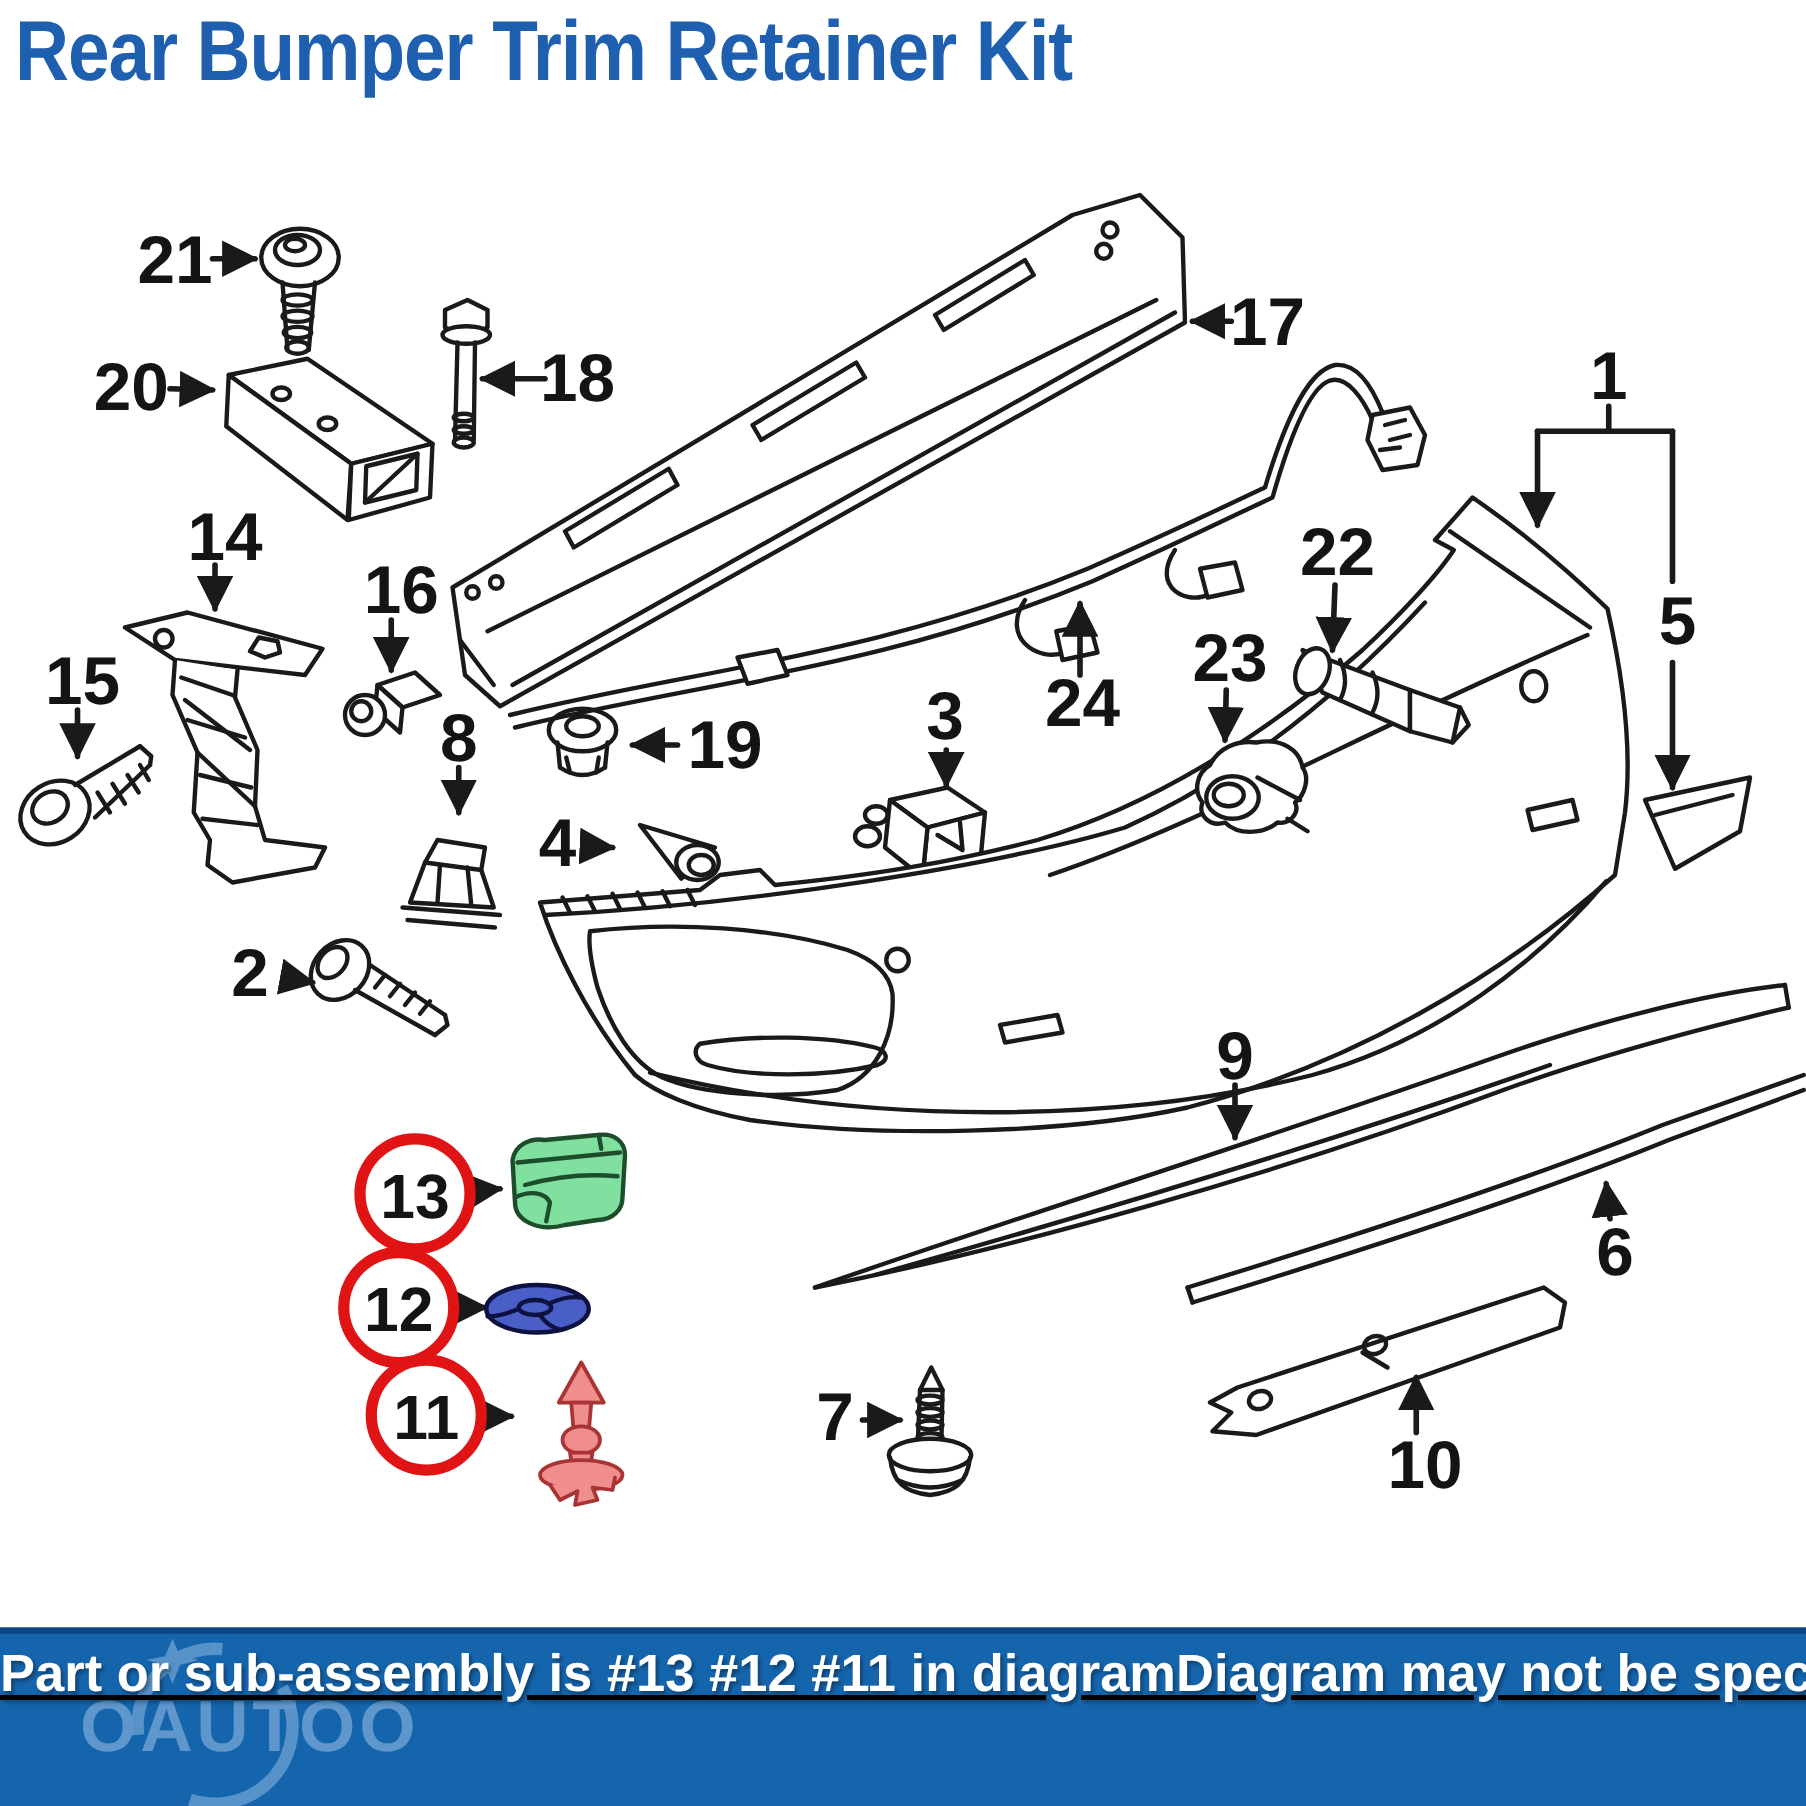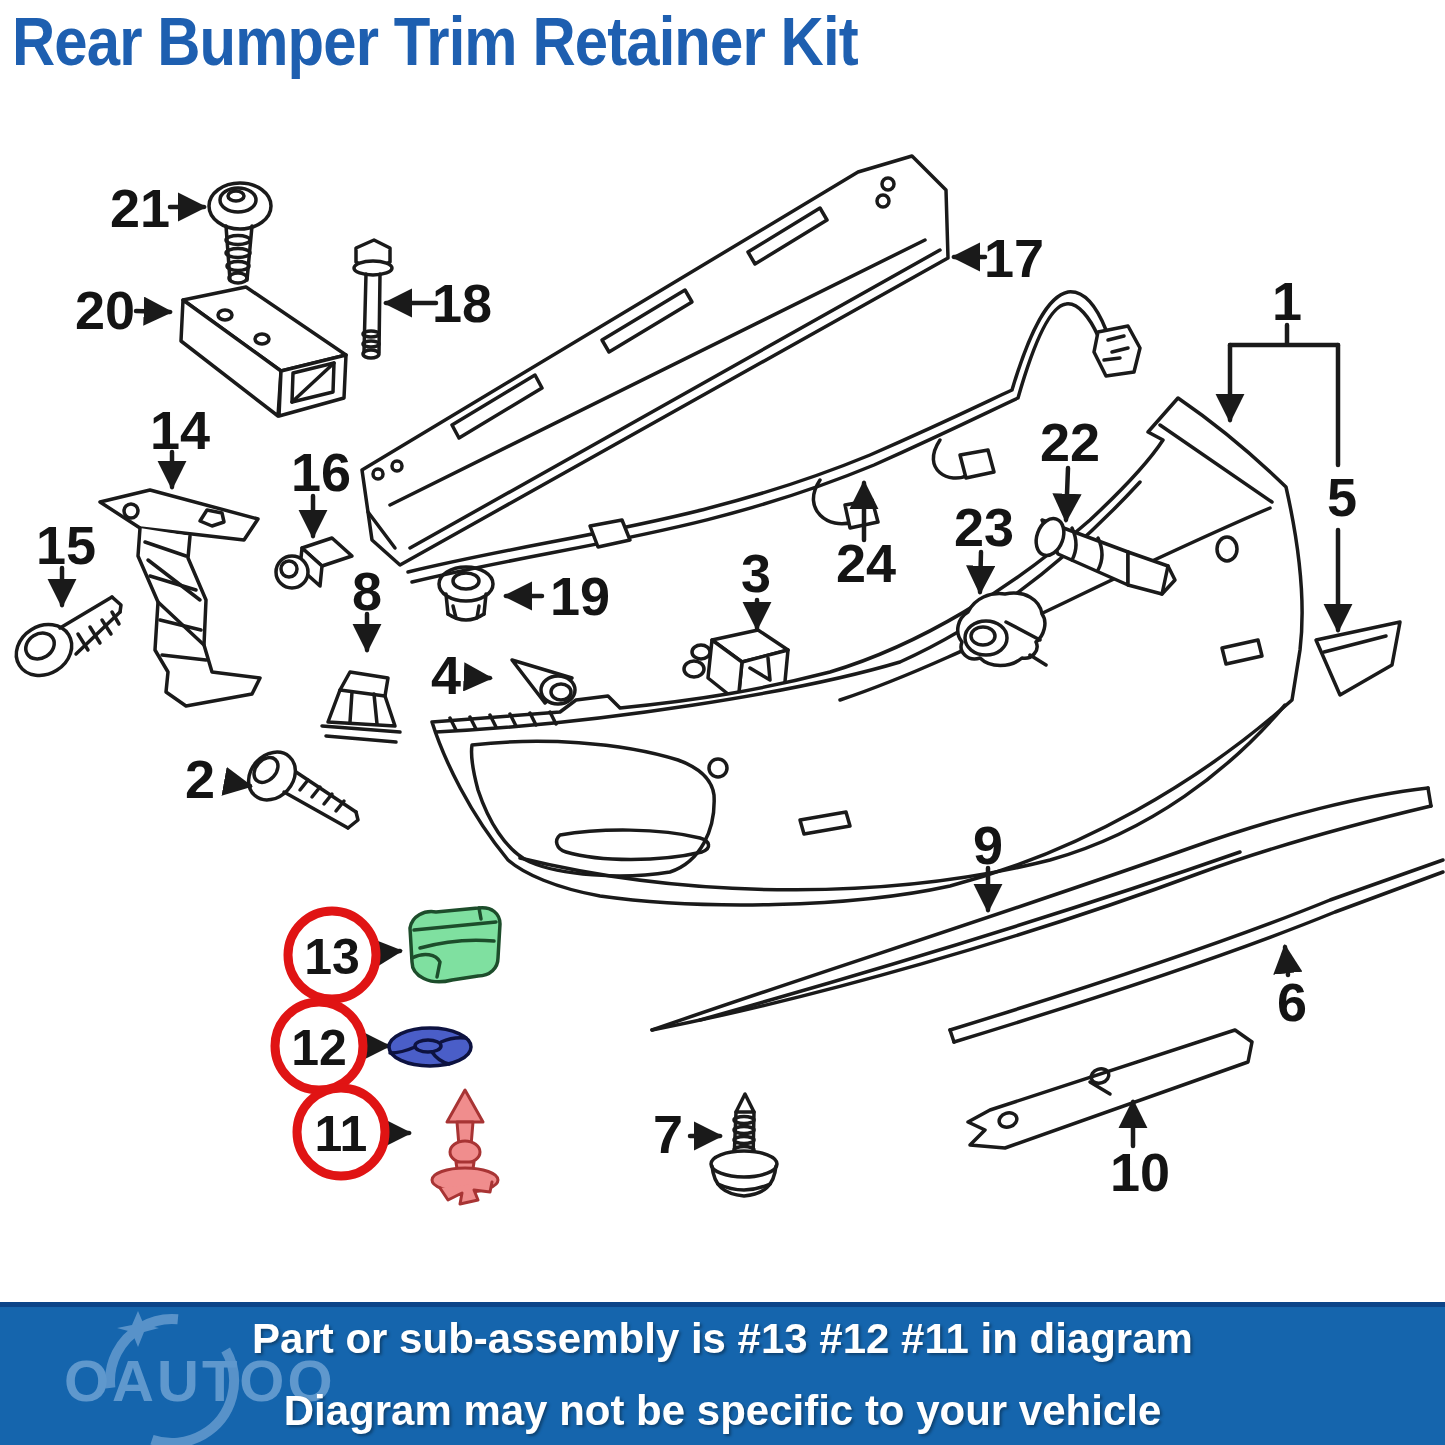--- a/index.html
+++ b/index.html
@@ -7,22 +7,23 @@
   .page-title{
     position:absolute;left:12px;top:2px;
     font-size:68px;font-weight:bold;letter-spacing:-1px;
     transform:scaleX(.88);transform-origin:left top;
     white-space:nowrap;
   }
   .diagram-svg{position:absolute;left:0;top:0;}
   .banner{
     position:absolute;left:0;top:1302px;width:1445px;height:143px;
     border-top:5px solid #0c4488;box-sizing:border-box;
-    display:flex;flex-direction:column;justify-content:space-between;
+    display:flex;flex-direction:row;justify-content:space-between;
     padding:8px 0 10px 0;
+    text-decoration:underline;
   }
   .banner-line{
     position:relative;z-index:2;text-align:center;color:#ffffff;
     font-size:42px;font-weight:bold;
     text-shadow:2px 2px 3px rgba(0,0,0,.35);
     white-space:nowrap;
   }
   .watermark{position:absolute;left:22px;top:1293px;z-index:1;}
   svg text.plabel{
     font-family:"Liberation Sans", sans-serif;

